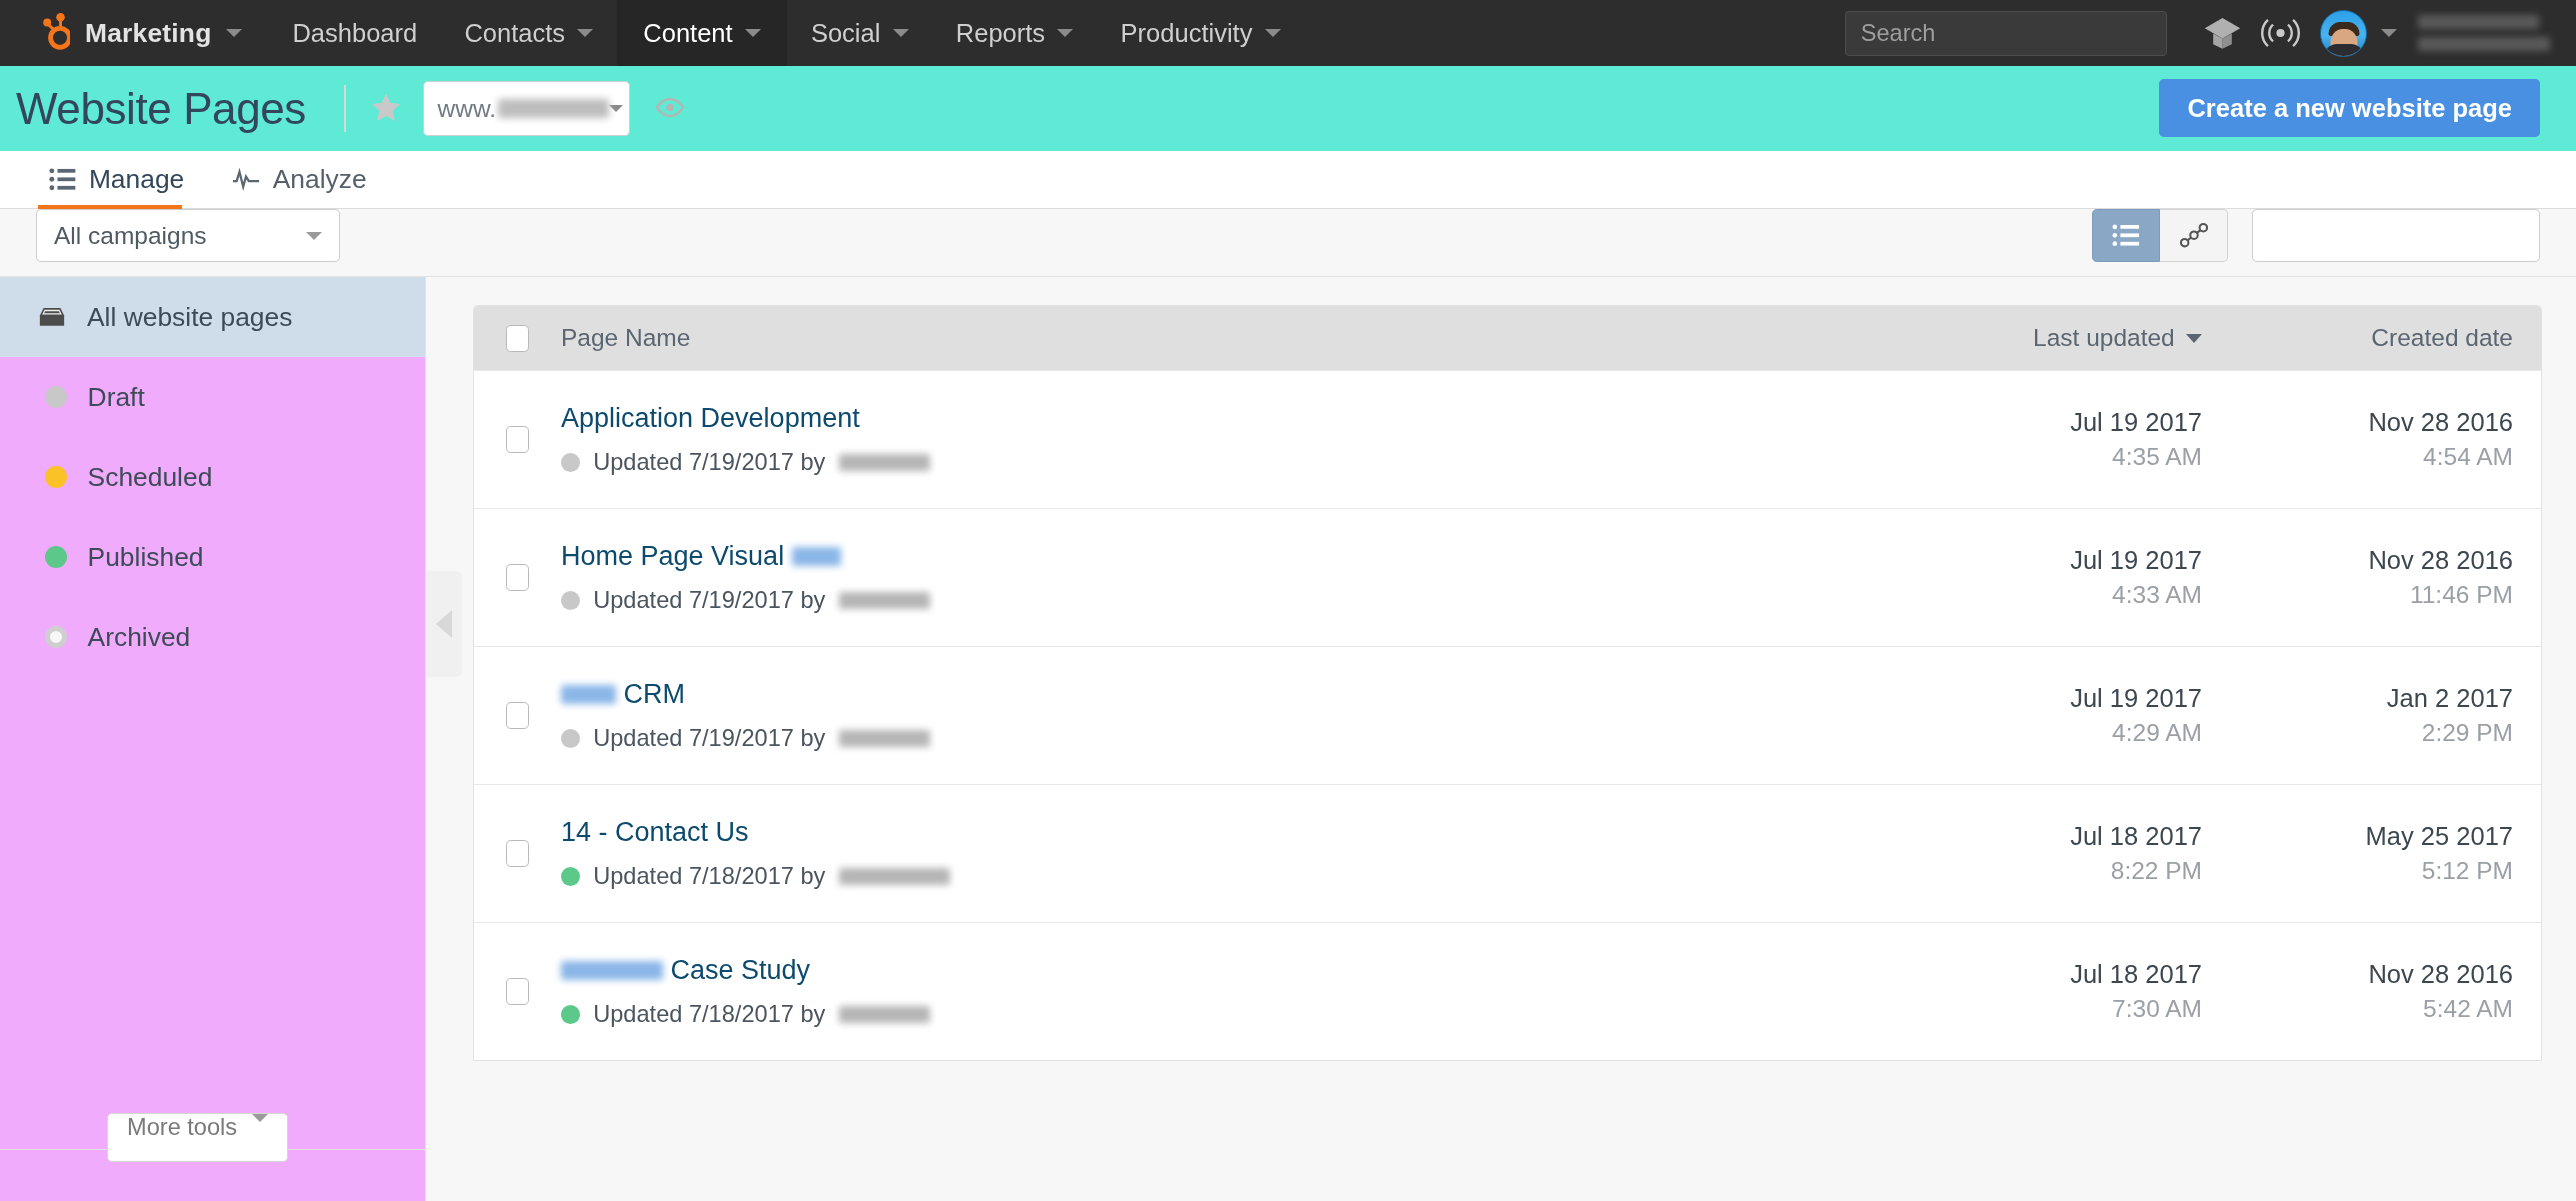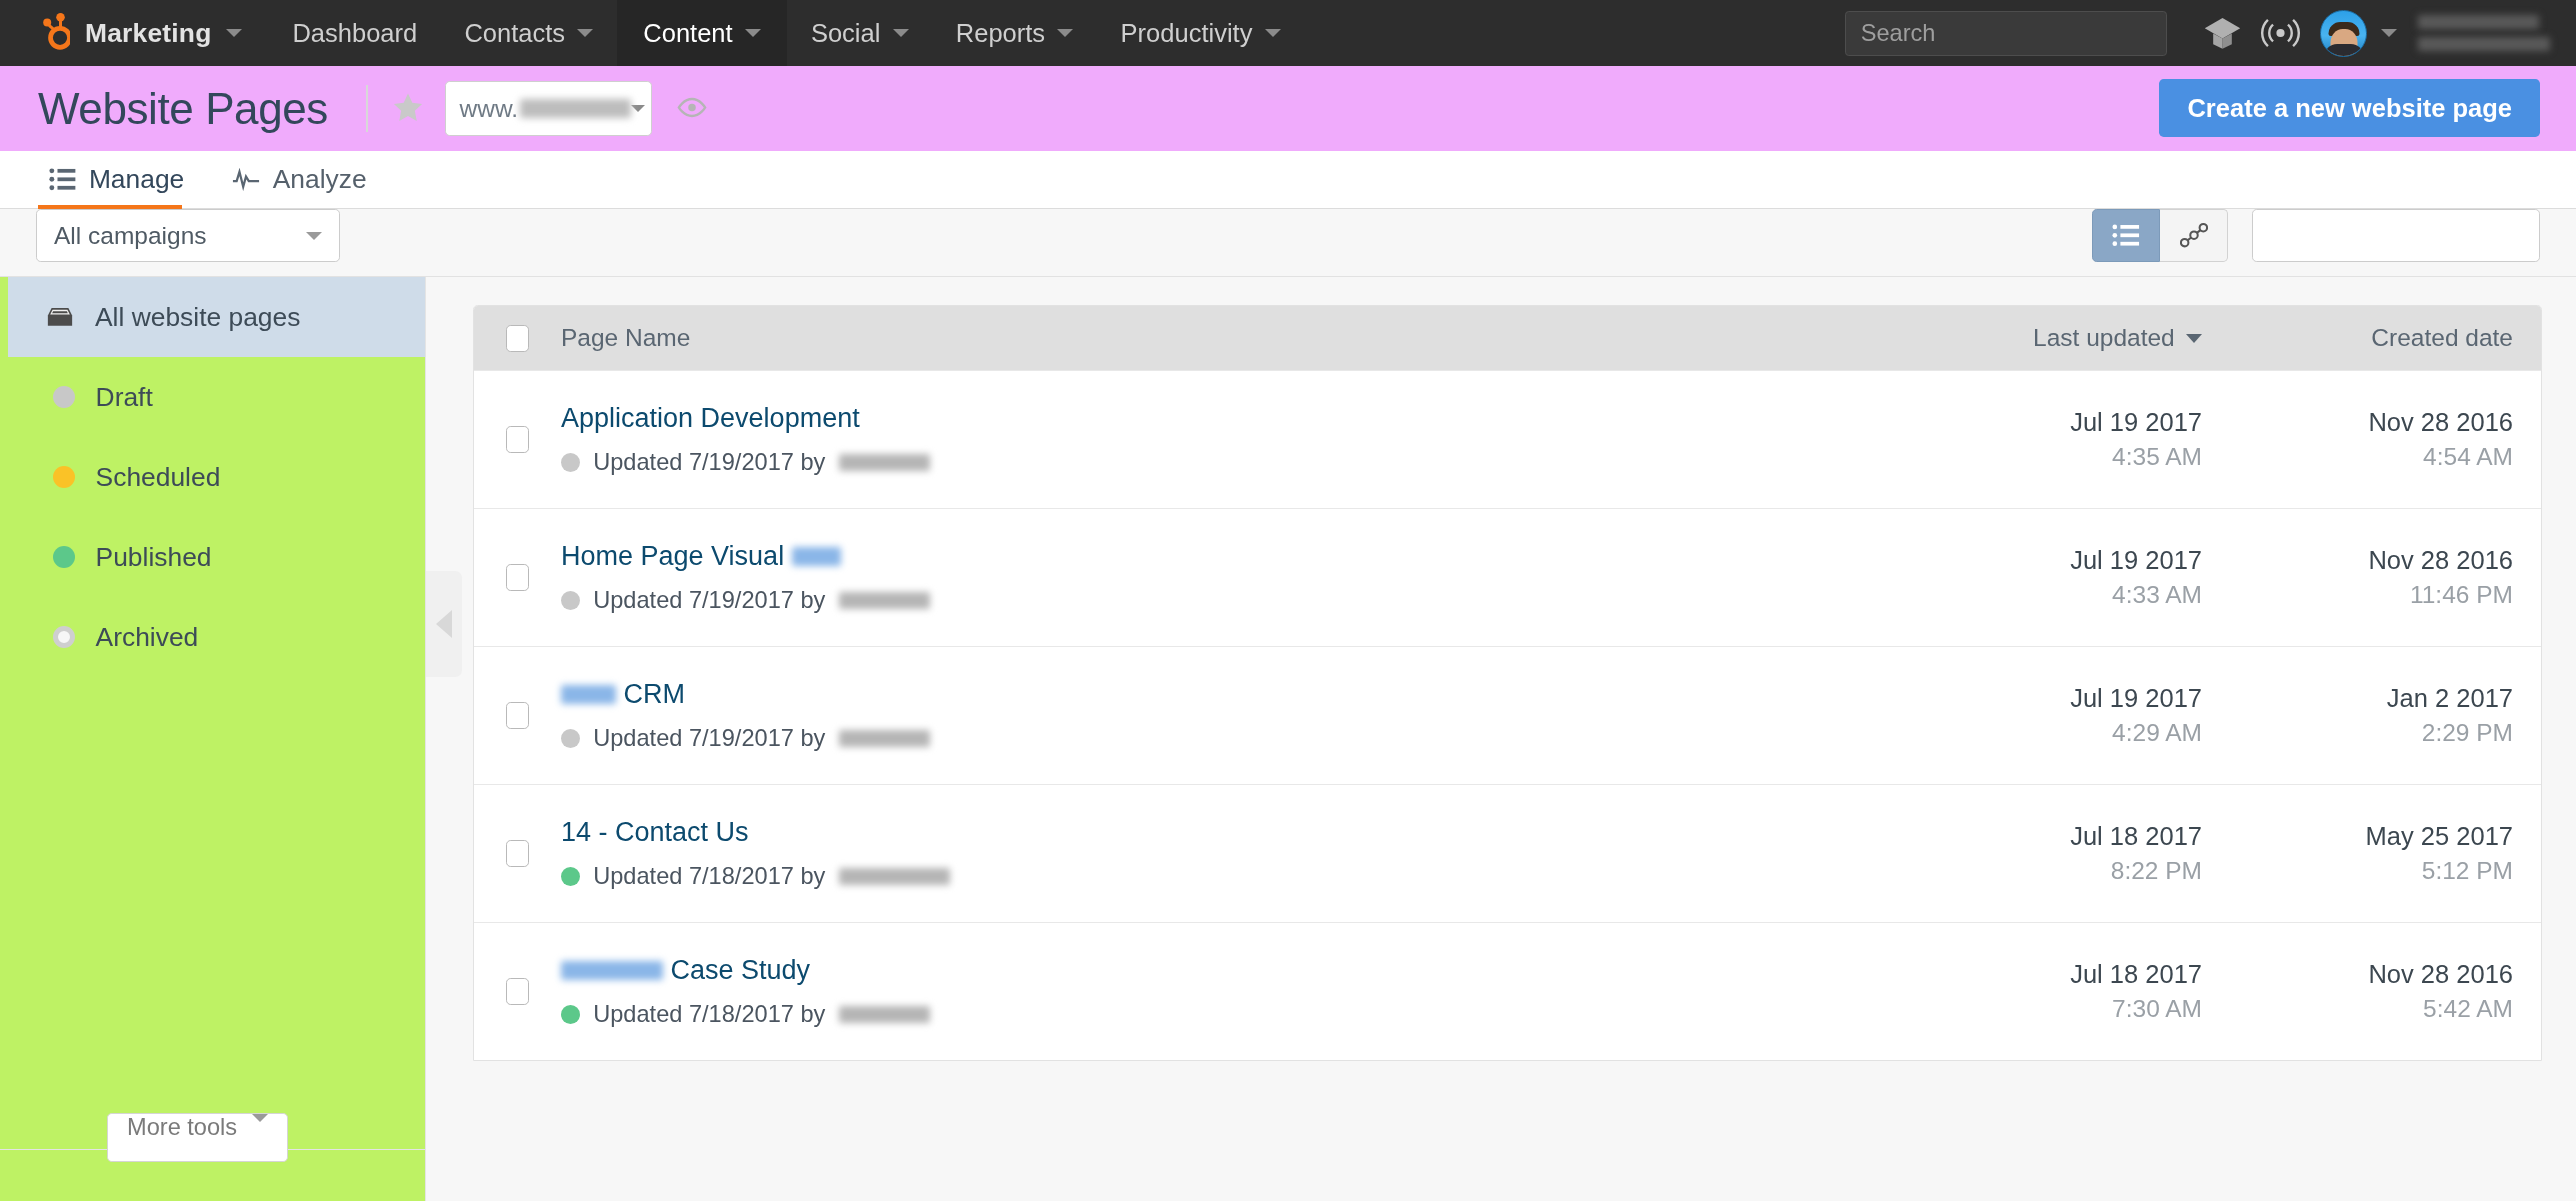--- a/index.html
+++ b/index.html
@@ -104,22 +104,22 @@
   .nav-userblock {
     display:flex; flex-direction: column; gap: 8.5px;
     margin-left: 21px; padding-right: 26.4px;
   }
 
   
   .page-header {
     position: relative;
     height: 85px;
     display: flex; align-items: center;
-    padding: 0 38px;
-    background: #f0abfc;
+    padding: 0 16px;
+    background: #5eead4;
   }
   .page-title {
     font-size: 44px; color: #33475b; font-weight: normal;
     letter-spacing: -0.4px;
   }
   .vdivider {
     width: 1.9px; height: 47px; background: #d8d8d8;
     margin: 0 24.5px 0 38px;
   }
   .star-icon { margin-right: 21px; cursor: pointer; }
@@ -213,25 +213,24 @@
   .body-wrap {
     display: flex;
     height: calc(1201px - 66px - 85px - 58px - 68px);
     background: #f7f7f7;
     position: relative;
   }
 
   
   .sidebar {
     width: 426px;
-    background: #bef264;
+    background: #f0abfc;
     border-right: 0.9px solid #e4e4e4;
     position: relative;
     flex: none;
-    padding-left: 8px;
   }
   .side-item {
     display: flex; align-items: center; gap: 21px;
     height: 80px;
     padding: 0 0 0 38px;
     font-size: 26.4px; color: #3d4b57;
     cursor: pointer;
   }
   .side-item.active { background: #cfdce9; }
   .dot { width: 22px; height: 22px; border-radius: 50%; flex: none; margin-left: 6.6px;}

